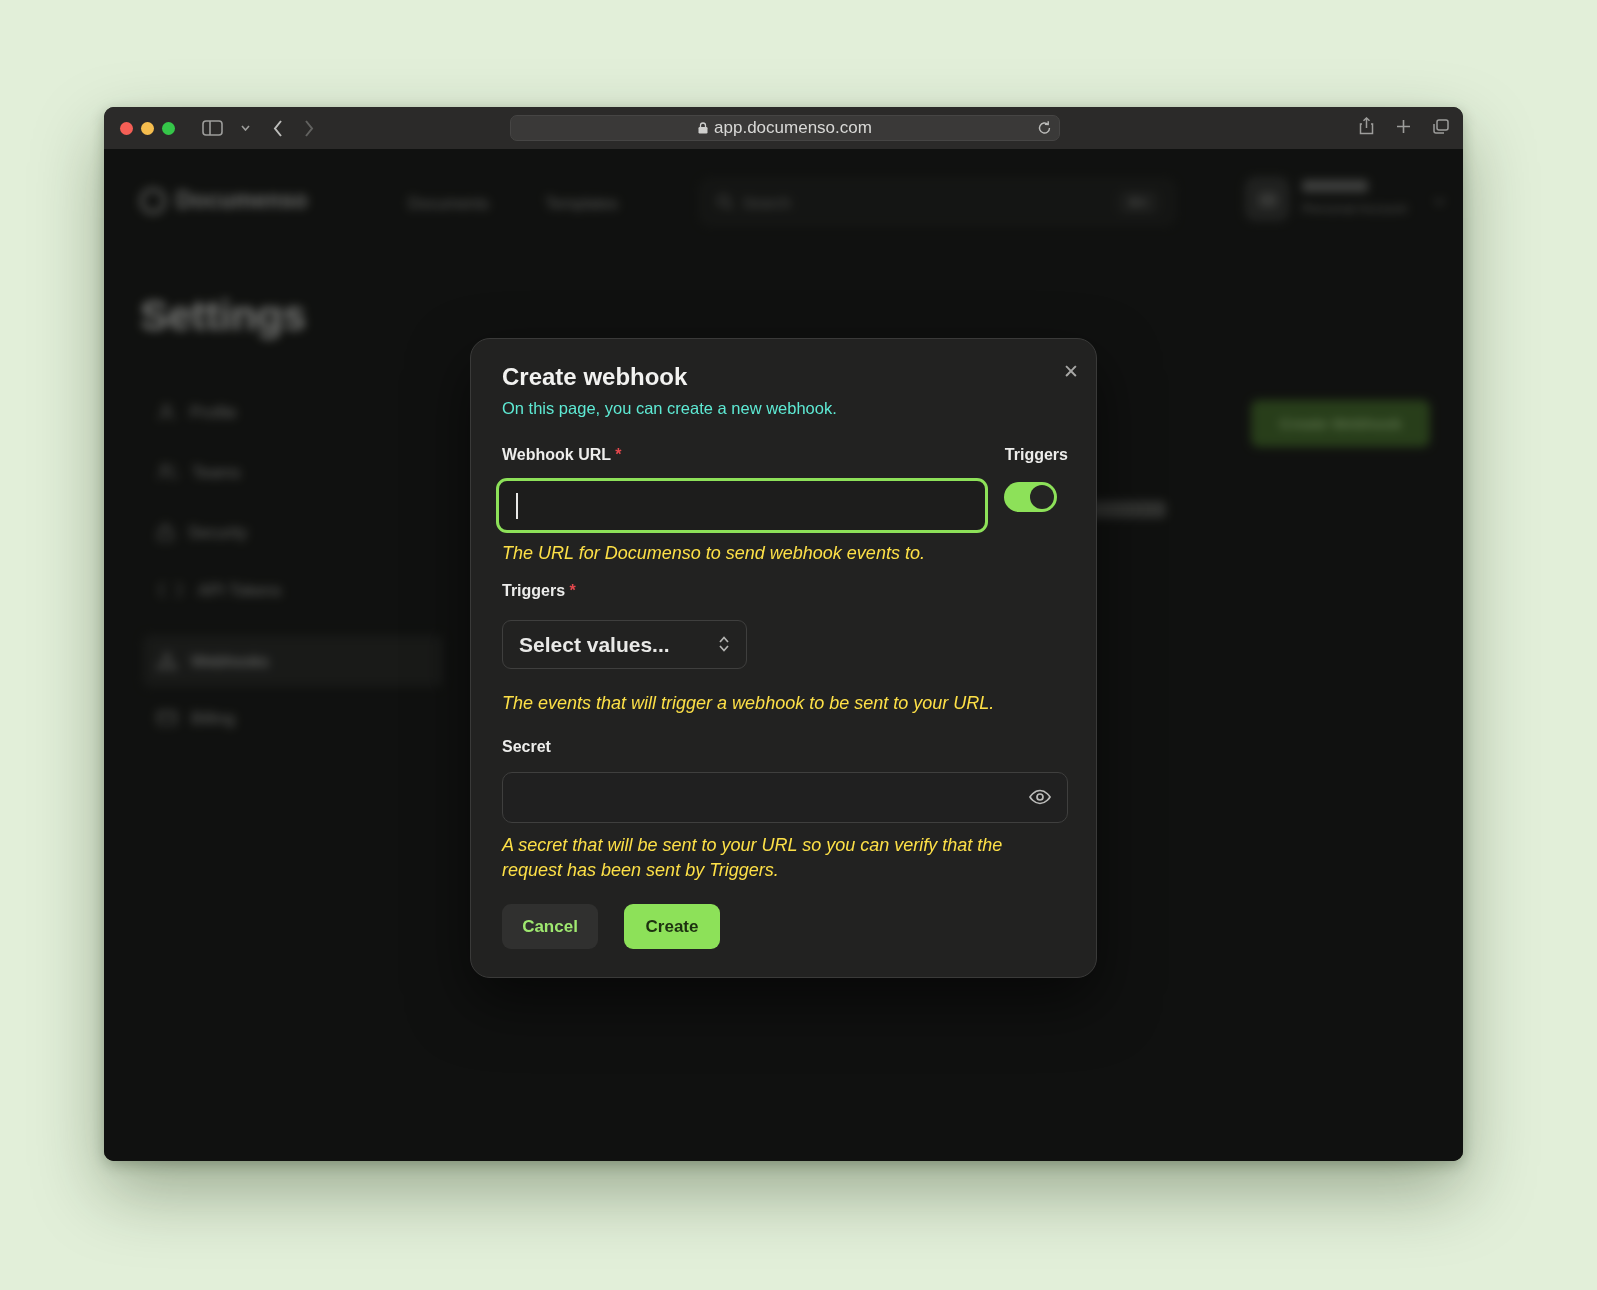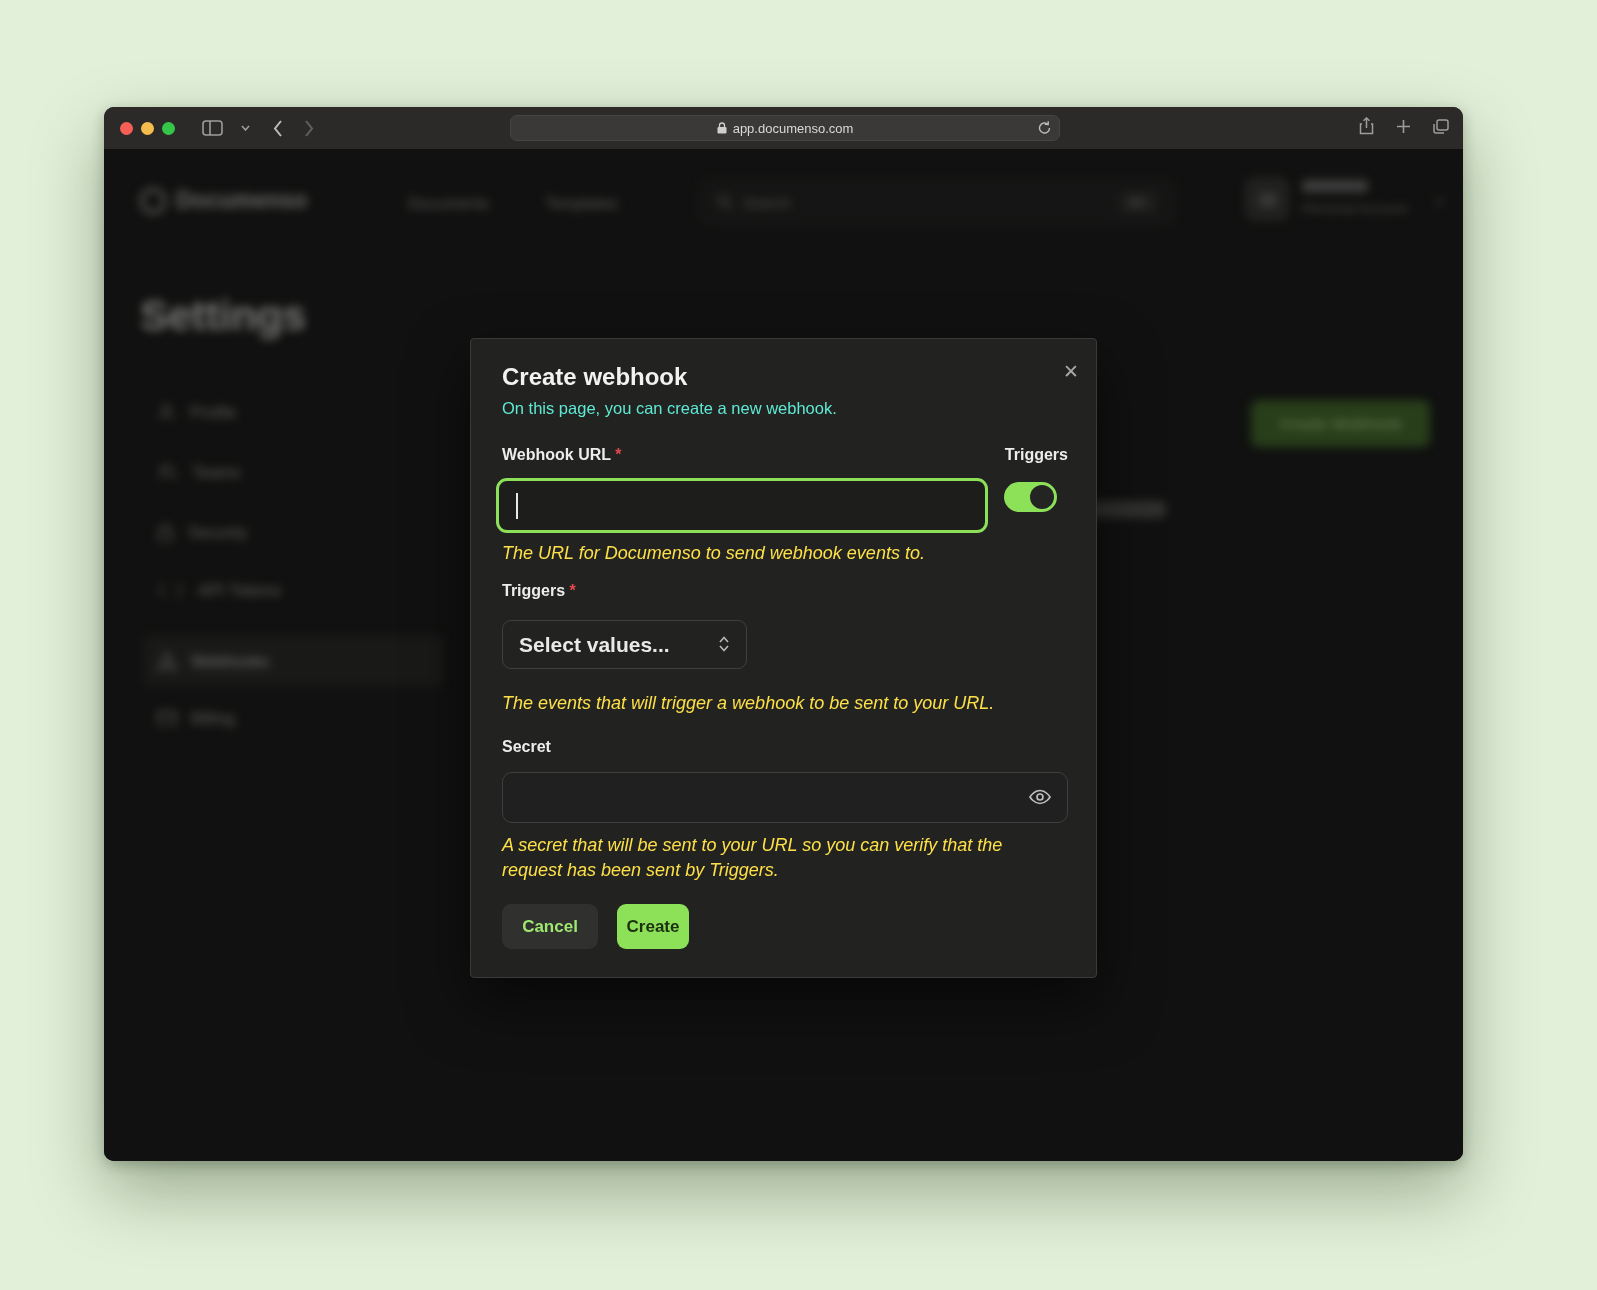--- a/index.html
+++ b/index.html
@@ -12,21 +12,21 @@
 
   
   .titlebar { height:42px; background:#2b2a29; display:flex; align-items:center; padding:0 16px; position:relative; }
   .lights { display:flex; gap:8px; margin-right:18px; }
   .light { width:13px; height:13px; border-radius:50%; }
   .light.red{ background:#f55f56; } .light.yellow{ background:#f5bd4e; } .light.green{ background:#35c649; }
   .tbicon { display:flex; align-items:center; justify-content:center; color:#9d9d9b; margin:0 9px; }
   .tbicon svg { display:block; }
   .urlbar { position:absolute; left:406px; top:8px; width:550px; height:26px; background:#3a3938;
     border:1px solid #464544; border-radius:7px; display:flex; align-items:center; justify-content:center;
-    color:#d8d8d6; font-size:13px; gap:6px; }
+    color:#d8d8d6; font-size:17px; gap:6px; }
   .urlbar .reload { position:absolute; right:8px; top:4px; color:#bdbdbb; }
   .tb-right { position:absolute; right:14px; top:0; height:42px; display:flex; align-items:center; gap:22px; color:#9d9d9b; }
 
   
   .content { position:absolute; left:0; right:0; top:42px; bottom:0; background:#1c1c1b; overflow:hidden; }
   .page { position:absolute; inset:0; filter:blur(5px); }
 
   
   .nav { position:absolute; left:0; right:0; top:0; height:104px; }
   .brand { position:absolute; left:36px; top:38px; display:flex; align-items:center; gap:10px;
@@ -57,21 +57,21 @@
 
   .dim-green-btn { position:absolute; left:1147px; top:251px; width:179px; height:47px; background:#49712f;
     border-radius:8px; display:flex; align-items:center; justify-content:center;
     color:#a9d489; font-size:15.5px; font-weight:600; }
   .frag-blob { position:absolute; left:984px; top:352px; width:78px; height:17px; background:#bdbdbb;
     opacity:.38; border-radius:4px; }
 
   
   .overlay { position:absolute; inset:0; background:rgba(5,6,4,.48); z-index:5; }
   .modal { position:absolute; left:366px; top:189px; width:627px; height:640px; z-index:10;
-    background:#222221; border:1px solid #3a3a39; border-radius:4px;
+    background:#222221; border:1px solid #3a3a39; border-radius:20px;
     box-shadow:0 24px 60px rgba(0,0,0,.55); }
   .m-title { position:absolute; left:31px; top:24px; font-size:24px; font-weight:bold; color:#f2f2f0; }
   .m-close { position:absolute; left:586px; top:18px; width:28px; height:28px; display:flex; align-items:center;
     justify-content:center; color:#a8a8a6; font-size:19px; cursor:pointer; background:none; border:none; }
   .m-sub { position:absolute; left:31px; top:60px; font-size:16.5px; color:#5eead4; }
   .m-label { font-size:16px; font-weight:600; color:#ededeb; }
   .req { color:#e5484d; font-weight:600; }
   .row-url-label { position:absolute; left:31px; top:107px; }
   .row-enabled-label { position:absolute; left:31px; top:107px; width:566px; text-align:right; }
   .url-input { position:absolute; left:25px; top:139px; width:492px; height:55px; background:#1d1d1c;
@@ -91,21 +91,21 @@
   .help-triggers { top:352px; }
   .row-secret { position:absolute; left:31px; top:399px; }
   .secret-input { position:absolute; left:31px; top:433px; width:566px; height:51px; background:#202020;
     border:1px solid #3f3f3e; border-radius:10px; }
   .eye-btn { position:absolute; right:14px; top:12px; width:26px; height:26px; background:none; border:none;
     color:#bcbcba; cursor:pointer; }
   .help-secret { top:494px; width:525px; }
   .btn { position:absolute; top:565px; height:45px; border:none; border-radius:9px; font-size:17px;
     font-weight:600; font-family:"Liberation Sans", sans-serif; cursor:pointer; }
   .btn-cancel { left:31px; width:96px; background:#30302f; color:#9fe870; }
-  .btn-create { left:146px; width:72px; background:var(--accent); color:#1d3110; }
+  .btn-create { left:153px; width:96px; background:var(--accent); color:#1d3110; }
 </style>
 </head>
 <body style="background: rgb(226, 239, 217);">
 
 <div class="window">
 
   <div class="titlebar">
     <div class="lights">
       <div class="light red"></div>
       <div class="light yellow"></div>

